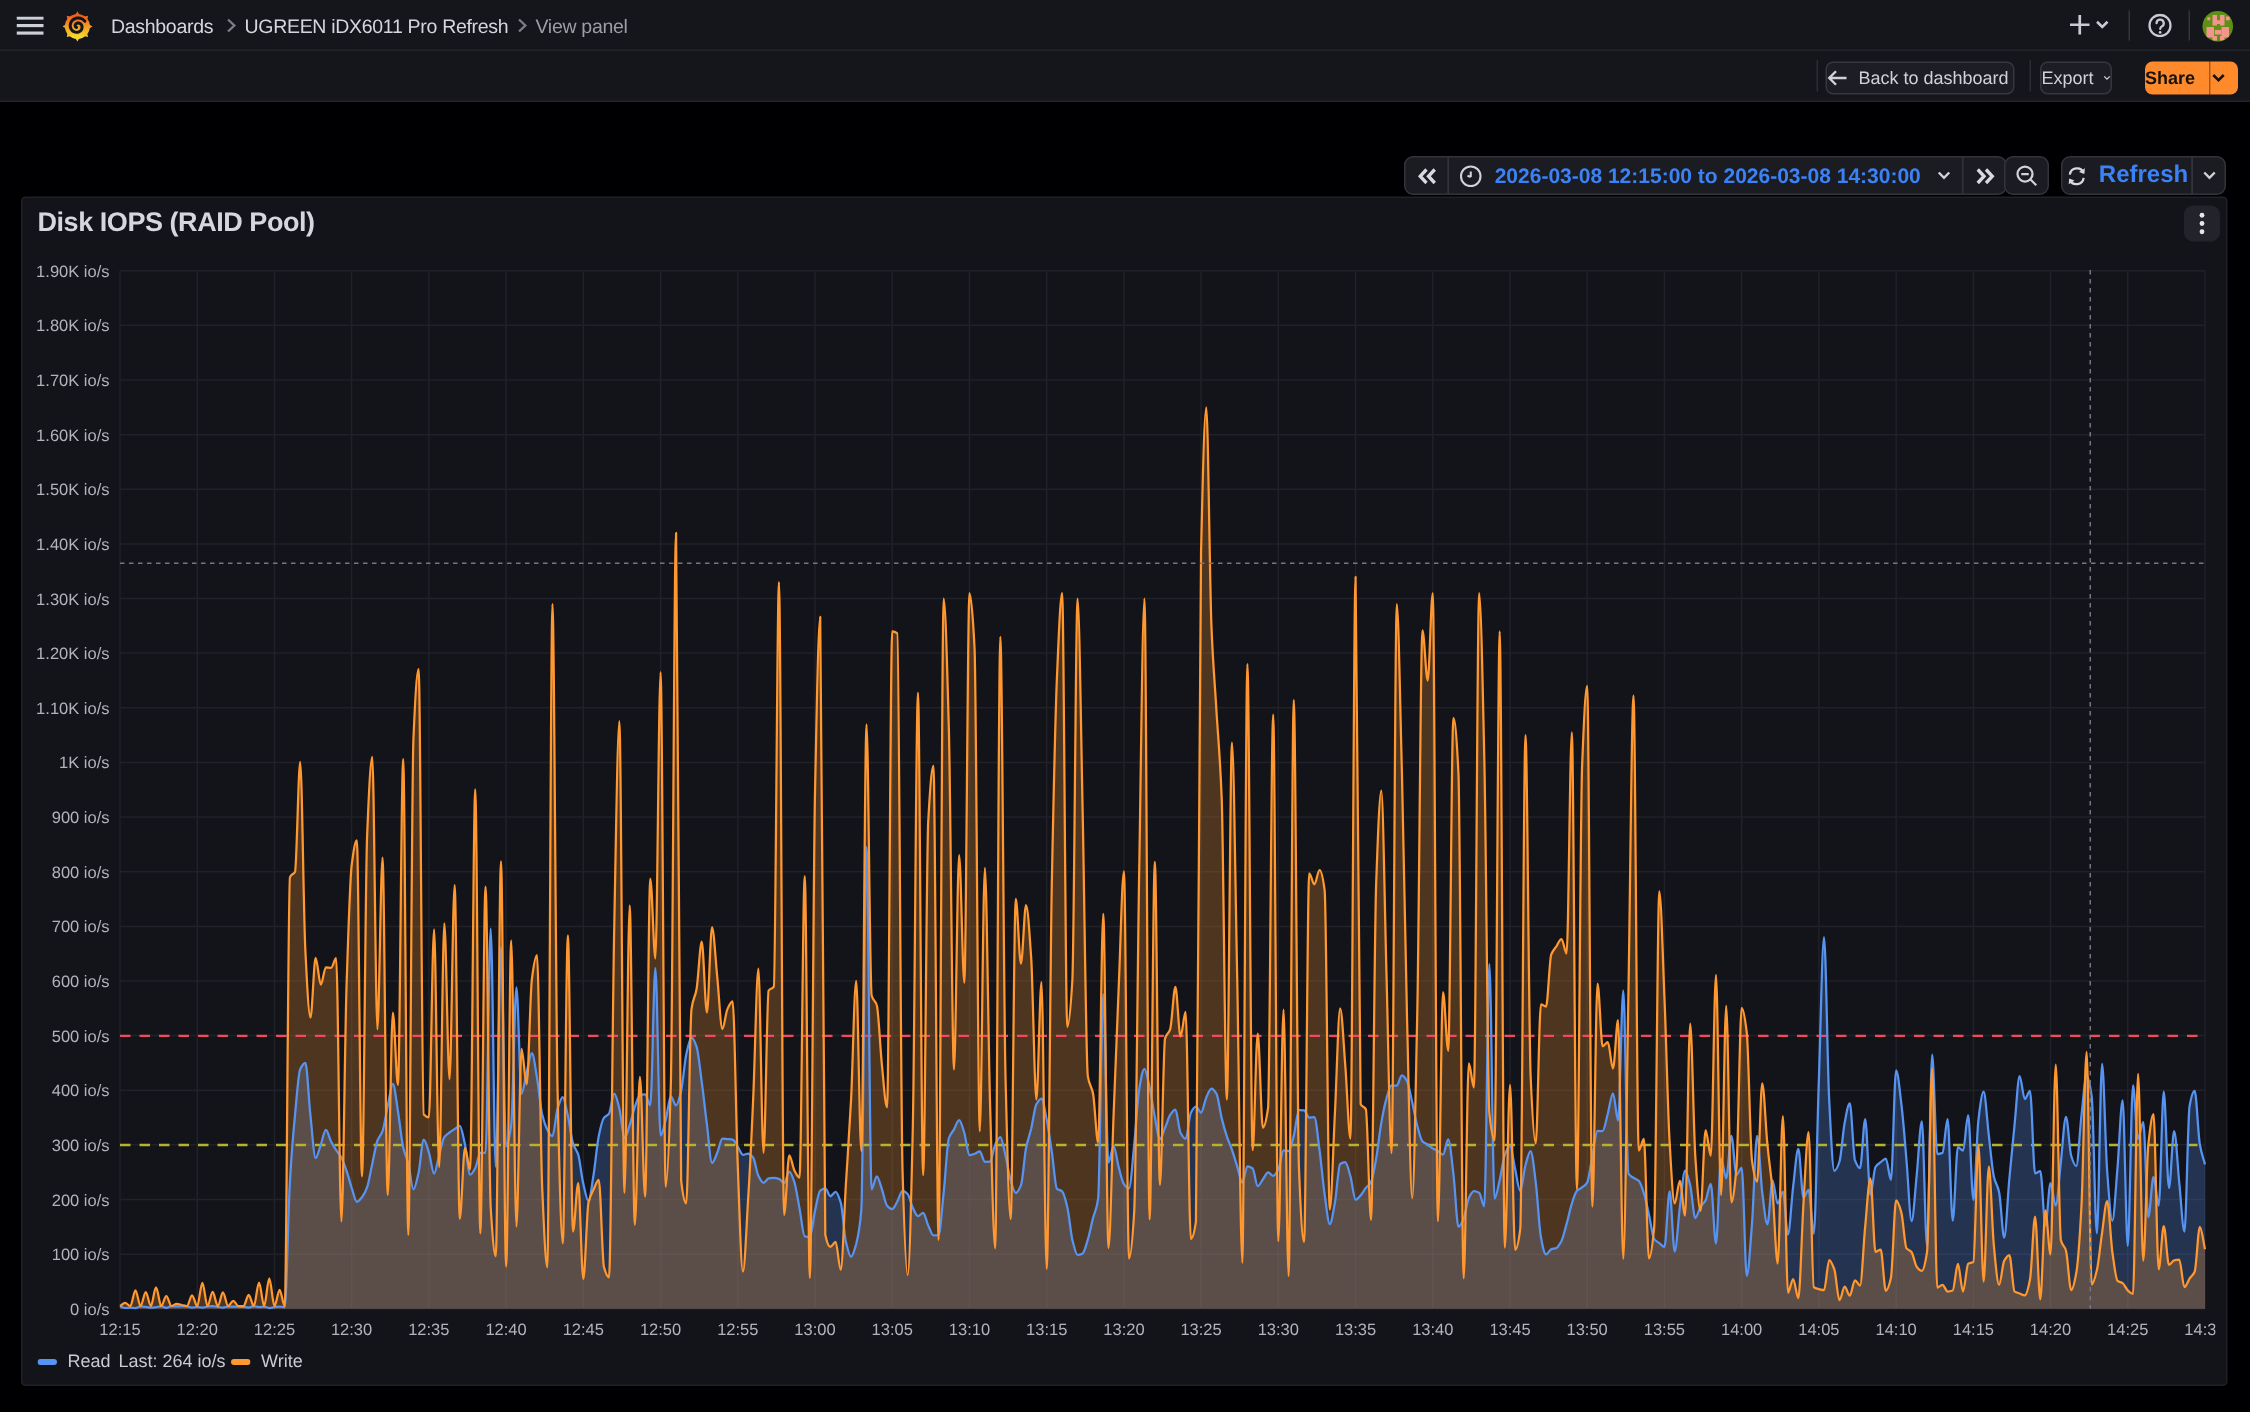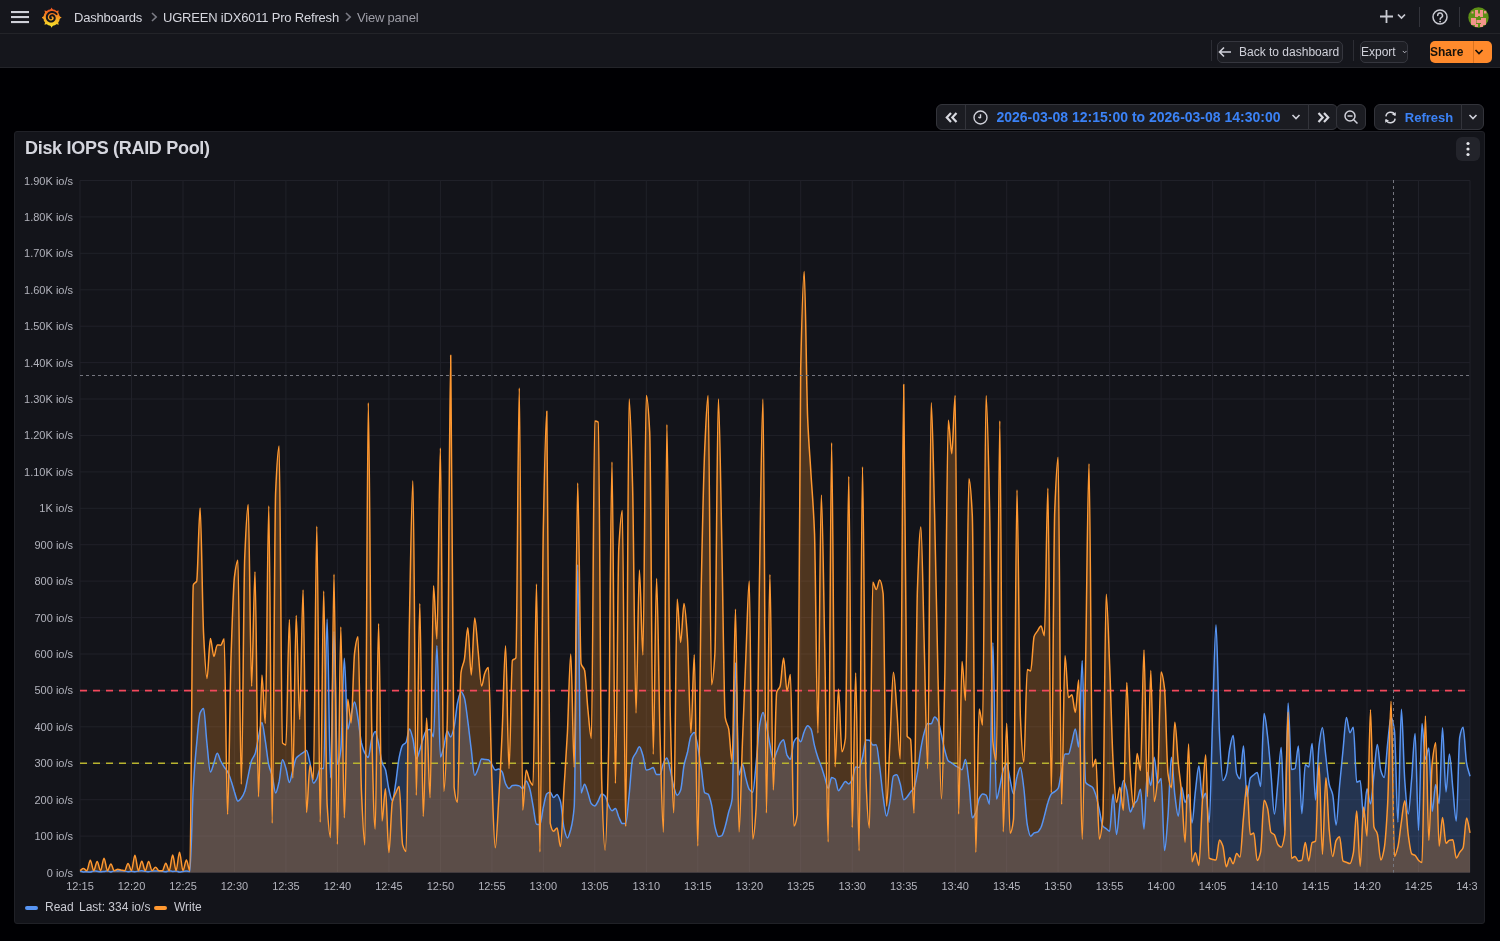--- a/index.html
+++ b/index.html
@@ -123,21 +123,21 @@
       <path d="M1.5 1 L5.7 5.5 L1.5 10 M7 1 L11.2 5.5 L7 10" stroke="#d8d9e0" stroke-width="2.2" fill="none"></path>
     </svg>
 </div>
 <div class="tbtn" style="left:1336px;width:30px;border-radius:6px;">
   <svg width="16" height="16" viewBox="0 0 16 16">
       <circle cx="7" cy="7" r="5" stroke="#d0d1da" stroke-width="1.5" fill="none"></circle>
       <path d="M10.7 10.7 L14.5 14.5" stroke="#d0d1da" stroke-width="1.5"></path>
       <path d="M4.5 7 L9.5 7" stroke="#d0d1da" stroke-width="1.5"></path>
     </svg>
 </div>
-<div class="tbtn" style="left:1374px;width:88px;border-radius:6px 0 0 6px;font-size:13px;text-align:center;">
+<div class="tbtn" style="left:1374px;width:88px;border-radius:6px 0 0 6px;font-size:16px;text-align:center;">
   <svg width="15" height="15" viewBox="0 0 15 15" style="margin-right:7px">
       <g stroke="#d8d9e0" stroke-width="1.5" fill="none">
         <path d="M2.9 6.4 A4.8 4.8 0 0 1 12.1 5.2"></path>
         <path d="M12.1 8.6 A4.8 4.8 0 0 1 2.9 9.8"></path>
       </g>
       <path d="M12.9 2.2 L12.5 6.0 L9.0 4.6 Z" fill="#d8d9e0"></path>
       <path d="M2.1 12.8 L2.5 9.0 L6.0 10.4 Z" fill="#d8d9e0"></path>
     </svg>
   Refresh
 </div>
@@ -280,19 +280,19 @@
         <text x="1470.0" y="890" text-anchor="middle">14:30</text>
       </g>
   </g>
 </svg>
 
 <div id="legend">
   <svg class="abs" style="left:0px;top:3px" width="13" height="4" viewBox="0 0 13 4">
       <rect width="13" height="4" rx="2" fill="#5794f2"></rect>
     </svg>
   <span class="abs" style="left:20px;top:-3px;white-space:nowrap;">Read</span>
-  <span class="abs" style="left:54px;top:-3px;white-space:nowrap;">Last: 334 io/s</span>
+  <span class="abs" style="left:54px;top:-3px;white-space:nowrap;">Last: 264 io/s</span>
   <svg class="abs" style="left:129px;top:3px" width="13" height="4" viewBox="0 0 13 4">
       <rect width="13" height="4" rx="2" fill="#ff9830"></rect>
     </svg>
   <span class="abs" style="left:149px;top:-3px;white-space:nowrap;">Write</span>
   <span class="abs" style="left:185px;top:-3px;white-space:nowrap;margin-top:46px;">Last: 109 io/s</span>
 </div>
 
 </body></html>

